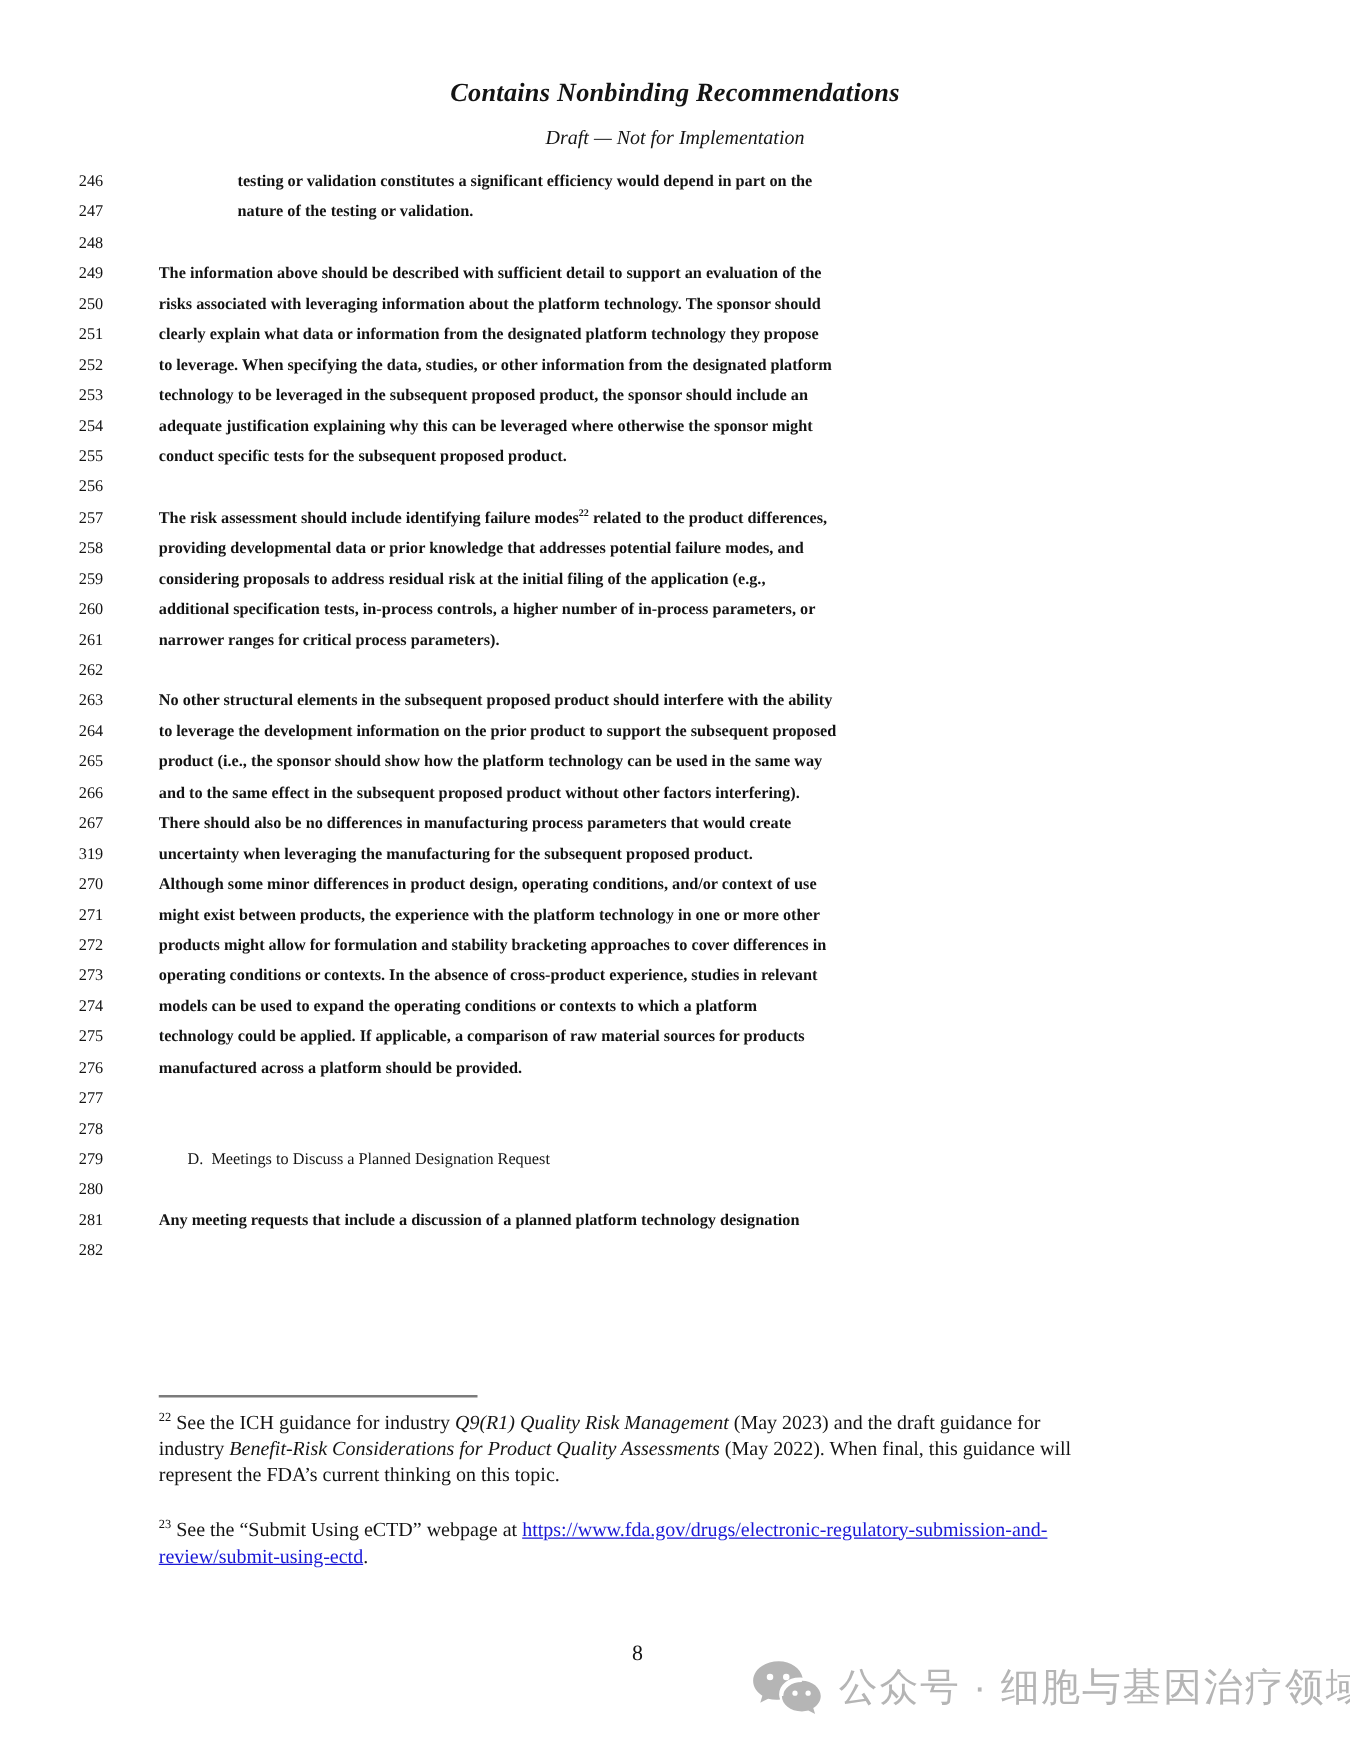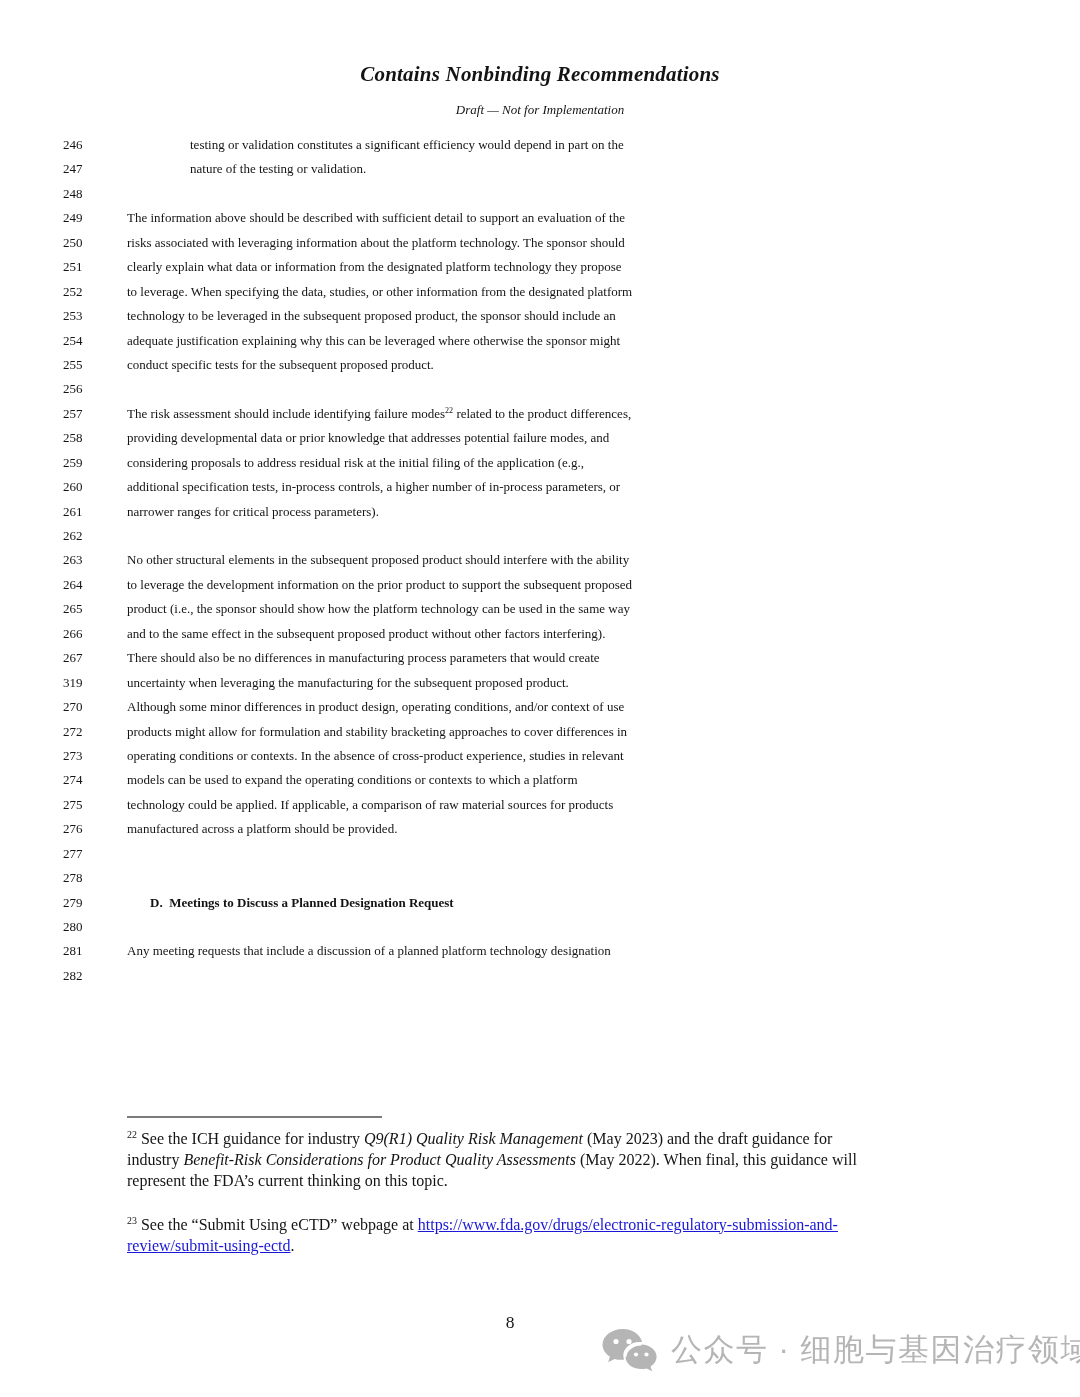--- a/index.html
+++ b/index.html
@@ -27,21 +27,21 @@
     text-align: center;
   }
   .doc-title {
     font-size: 21px;
     font-weight: bold;
     font-style: italic;
     letter-spacing: 0.2px;
   }
   .doc-subtitle {
     margin-top: 15px;
-    font-size: 13px;
+    font-size: 16px;
     font-style: italic;
   }
   .body-lines {
     position: absolute;
     top: 133px;
     left: 0;
     width: 100%;
     font-size: 13px;
   }
   .line {
@@ -52,23 +52,24 @@
   .line-num {
     position: absolute;
     left: 63px;
     top: 0;
   }
   .line-text {
     position: absolute;
     left: 127px;
     top: 0;
     white-space: pre;
+    font-weight: bold;
   }
   .line.indent .line-text { left: 190px; }
-  .line.heading .line-text { left: 150px; font-weight: bold; }
+  .line.heading .line-text { left: 150px; font-weight: normal; }
   sup.fn-ref {
     font-size: 0.62em;
     vertical-align: super;
     line-height: 0;
     text-align: right;
   }
   .footnote-sep {
     position: absolute;
     left: 127px;
     top: 1116px;
@@ -218,20 +219,24 @@
         <span class="line-num">267</span>
         <span class="line-text"><span>There should also be no differences in manufacturing process parameters that would create</span></span>
       </div>
       <div class="line">
         <span class="line-num">319</span>
         <span class="line-text"><span>uncertainty when leveraging the manufacturing for the subsequent proposed product.</span></span>
       </div>
       <div class="line">
         <span class="line-num">270</span>
         <span class="line-text"><span>Although some minor differences in product design, operating conditions, and/or context of use</span></span>
+      </div>
+      <div class="line">
+        <span class="line-num">271</span>
+        <span class="line-text"><span>might exist between products, the experience with the platform technology in one or more other</span></span>
       </div>
       <div class="line">
         <span class="line-num">272</span>
         <span class="line-text"><span>products might allow for formulation and stability bracketing approaches to cover differences in</span></span>
       </div>
       <div class="line">
         <span class="line-num">273</span>
         <span class="line-text"><span>operating conditions or contexts. In the absence of cross-product experience, studies in relevant</span></span>
       </div>
       <div class="line">

